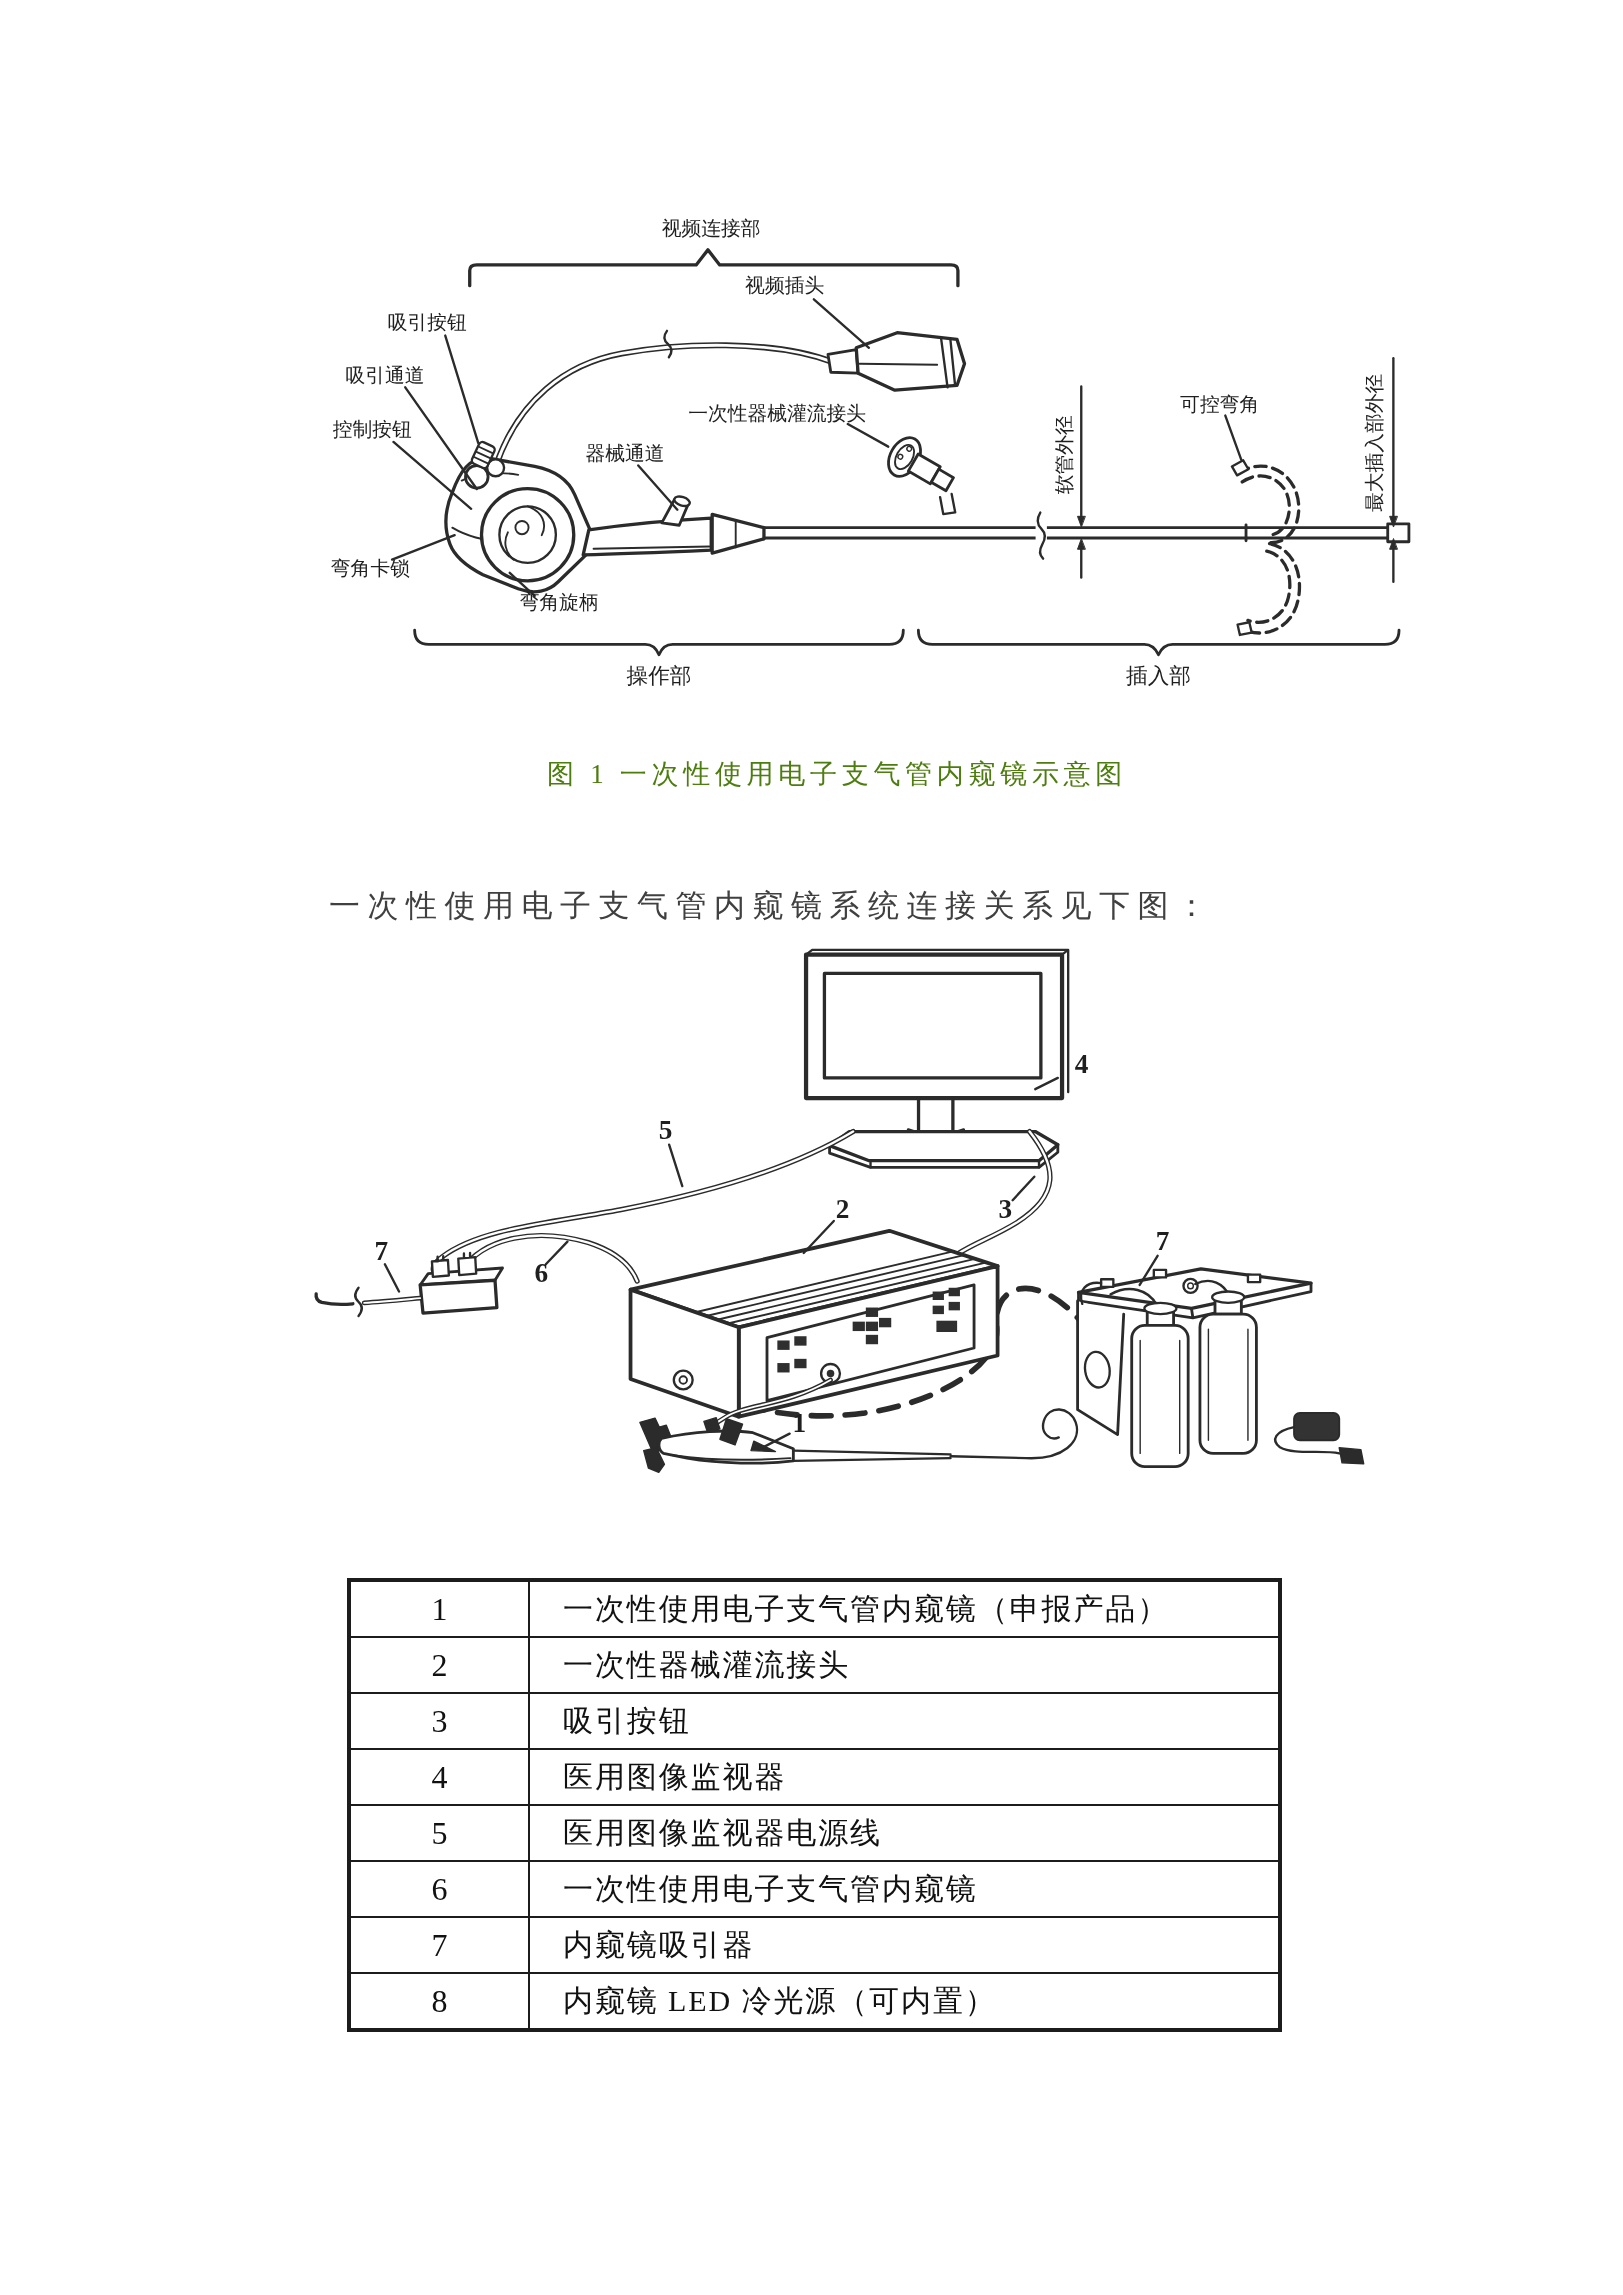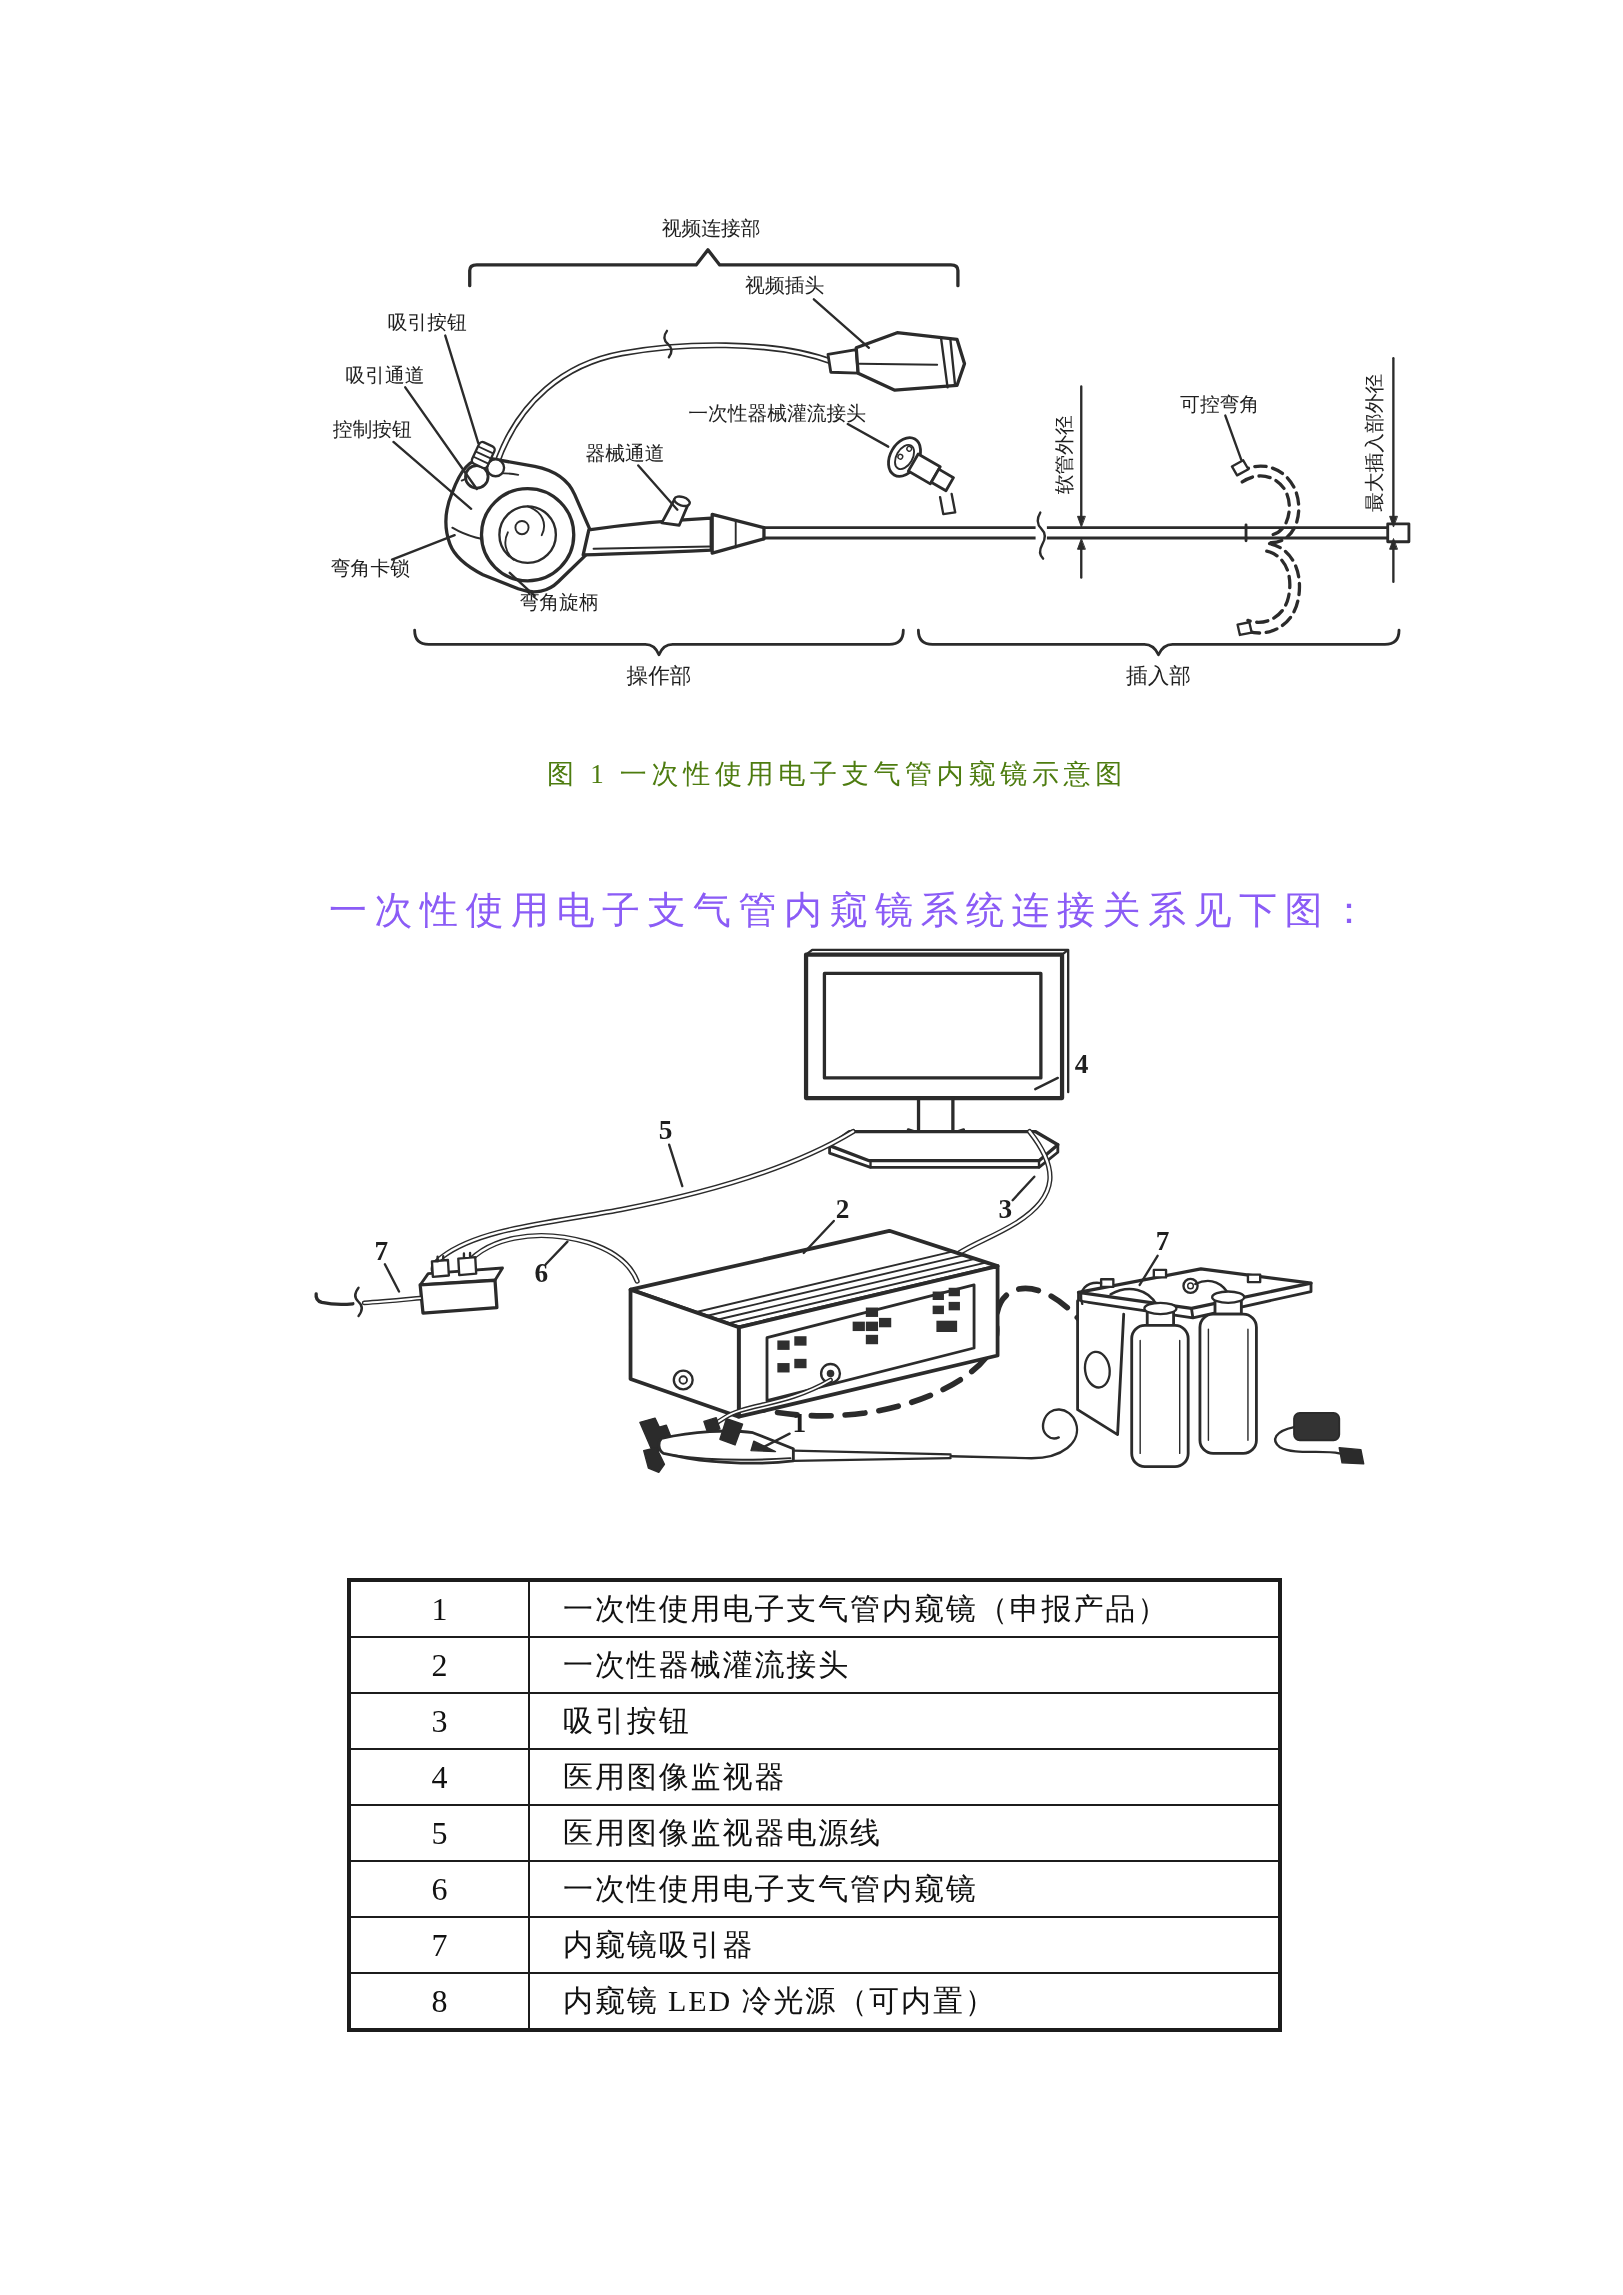--- a/index.html
+++ b/index.html
@@ -13,23 +13,23 @@
     overflow:hidden;
   }
   .abs{position:absolute;}
   .fig-caption{
     font-size:27px;
     letter-spacing:4.7px;
     color:#4d7c0f;
     white-space:nowrap;
   }
   .note-text{
-    font-size:38px;
+    font-size:31px;
     letter-spacing:7.5px;
-    color:#8b5cf6;
+    color:#404040;
     white-space:nowrap;
   }
   svg text{
     font-family:"Liberation Serif","DejaVu Serif",serif;
     fill:#1f1f1f;
   }
   .dlabel{font-size:42px;}
   .blabel{font-size:46px;}
   .numlabel{font-size:58px;font-weight:600;}
   .comp-table{

